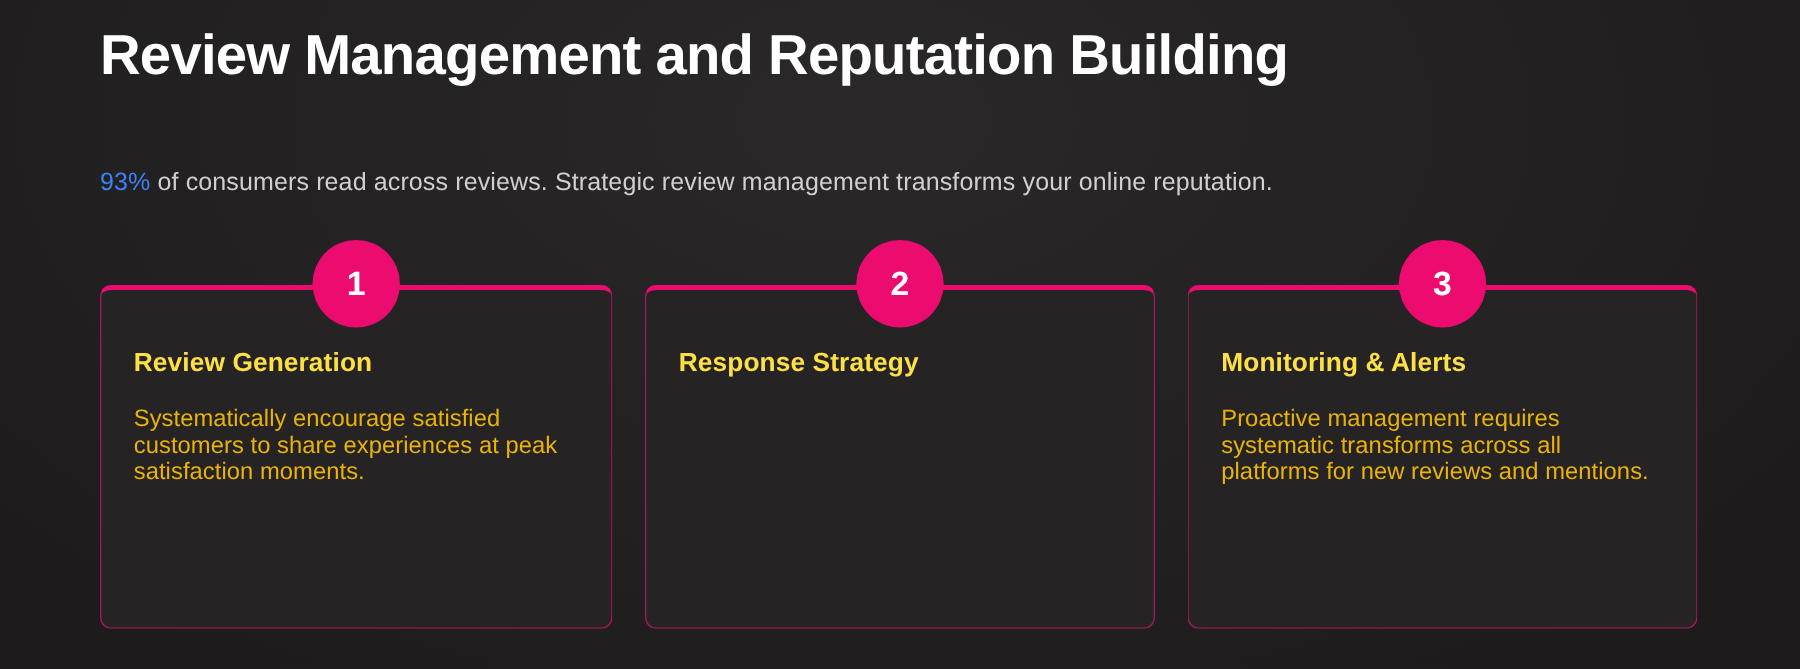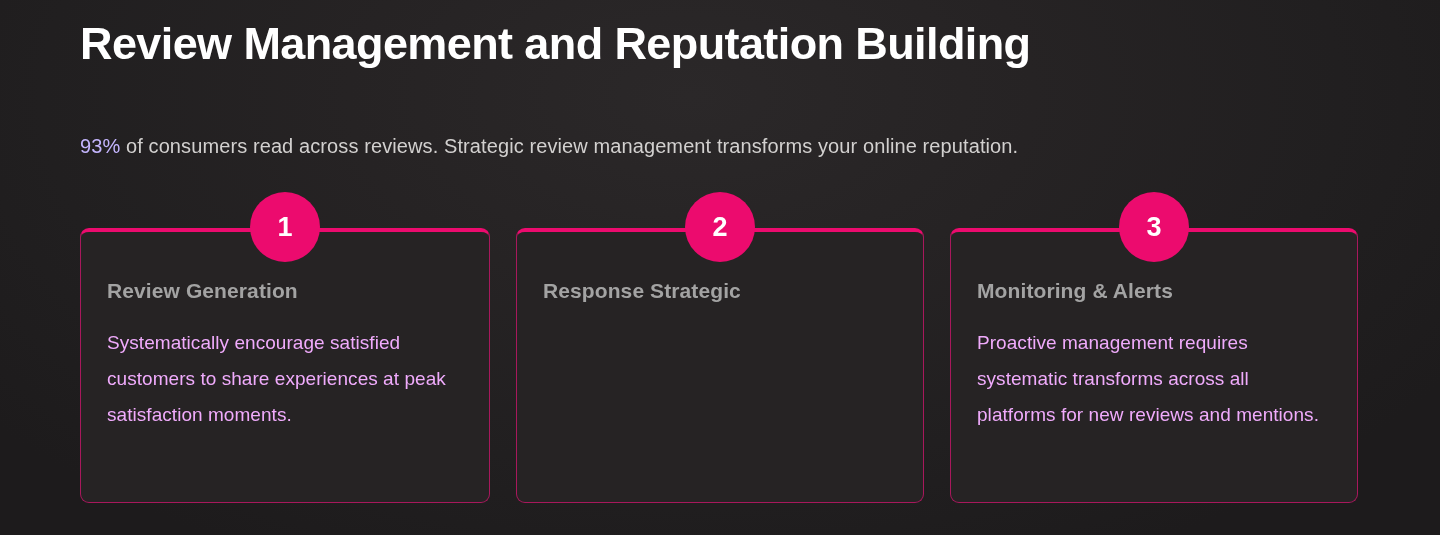--- a/index.html
+++ b/index.html
@@ -42,21 +42,21 @@
     top: 131px;
     margin: 0;
     font-size: 20px;
     line-height: 30px;
     font-weight: 400;
     color: #d2d0cf;
     white-space: nowrap;
     letter-spacing: 0.1px;
   }
   .subtitle .stat {
-    color: #c4b5fd;
+    color: #3b82f6;
     font-weight: 400;
     text-align: center;
   }
 
   
   .cards {
     position: absolute;
     left: 80px;
     top: 228px;
     width: 1278px;
@@ -94,30 +94,30 @@
     font-weight: 700;
     line-height: 70px;
     text-align: center;
   }
 
   .card-title {
     margin: 0 0 21px 0;
     font-size: 21px;
     line-height: 26px;
     font-weight: 700;
-    color: #a3a3a3;
+    color: #fde047;
     letter-spacing: 0.1px;
   }
 
   .card-body {
     margin: 0;
     font-size: 19px;
-    line-height: 36px;
+    line-height: 21px;
     font-weight: 400;
-    color: #f0abfc;
+    color: #eab308;
     letter-spacing: 0.05px;
   }
 </style>
 </head>
 <body>
 
 <div class="page">
 
   <h1 class="page-title">Review Management and Reputation Building</h1>
 
@@ -128,21 +128,21 @@
   <div class="cards">
 
     <div class="card">
       <div class="card-badge">1</div>
       <h2 class="card-title">Review Generation</h2>
       <p class="card-body">Systematically encourage satisfied customers to share experiences at peak satisfaction moments.</p>
     </div>
 
     <div class="card">
       <div class="card-badge">2</div>
-      <h2 class="card-title">Response Strategic</h2>
+      <h2 class="card-title">Response Strategy</h2>
     </div>
 
     <div class="card">
       <div class="card-badge">3</div>
       <h2 class="card-title">Monitoring &amp; Alerts</h2>
       <p class="card-body">Proactive management requires systematic transforms across all platforms for new reviews and mentions.</p>
     </div>
 
   </div>
 </div>

